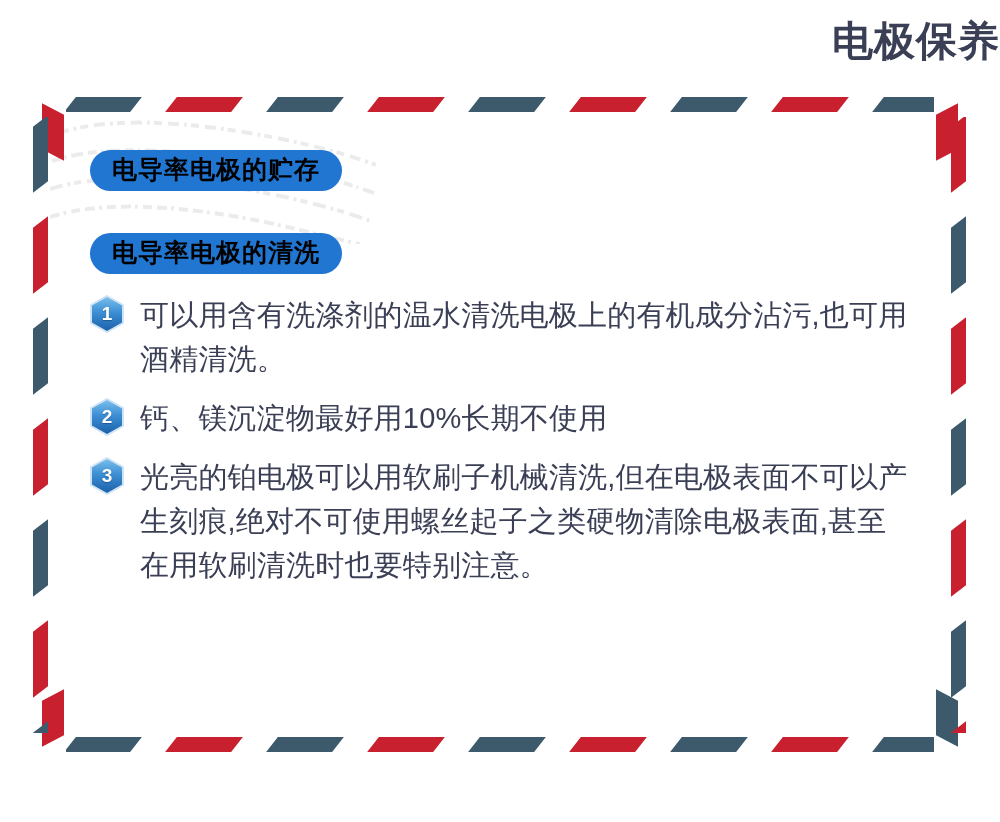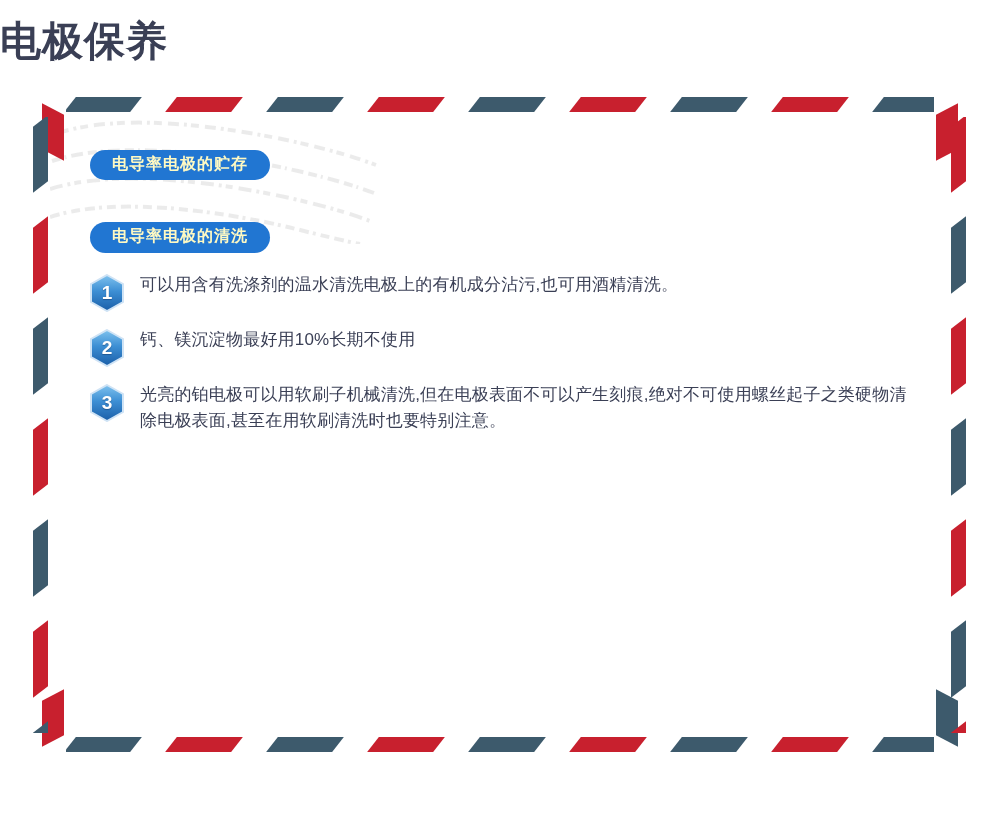--- a/index.html
+++ b/index.html
@@ -10,21 +10,21 @@
   body {
     width: 1000px;
     height: 822px;
     font-family: "Liberation Sans", "DejaVu Sans", sans-serif;
     overflow: hidden;
     position: relative;
   }
 
   
   .page-title {
-    text-align: left;
+    text-align: right;
     font-size: 41px;
     font-weight: bold;
     color: #3a3f55;
     letter-spacing: 1px;
     padding-top: 18px;
     line-height: 1.15;
     user-select: none;
   }
 
   
@@ -93,22 +93,22 @@
     top: 55px;
     right: 55px;
   }
 
   .section { margin-bottom: 42px; }
   .section:last-child { margin-bottom: 16px; }
 
   .pill {
     display: inline-block;
     background: #2176d2;
-    color: #fef9c3;
-    font-size: 16px;
+    color: #000000;
+    font-size: 25px;
     font-weight: bold;
     letter-spacing: 1px;
     padding: 5px 22px 7px 22px;
     border-radius: 22px;
     line-height: 1.15;
     white-space: nowrap;
   }
 
   .para {
     margin: 18px 0 0 0;
@@ -145,21 +145,21 @@
     display: flex;
     align-items: center;
     justify-content: center;
     font-size: 19px;
     font-weight: bold;
     color: #ffffff;
     text-shadow: 0 1px 1px rgba(20,60,110,.55);
   }
 
   .item-text {
-    font-size: 17px;
+    font-size: 29px;
     line-height: 1.52;
     color: #3a3f55;
     letter-spacing: 0.2px;
     padding-top: 1px;
   }
 </style>
 </head>
 <body>
 
 <div class="page-title">电极保养</div>

